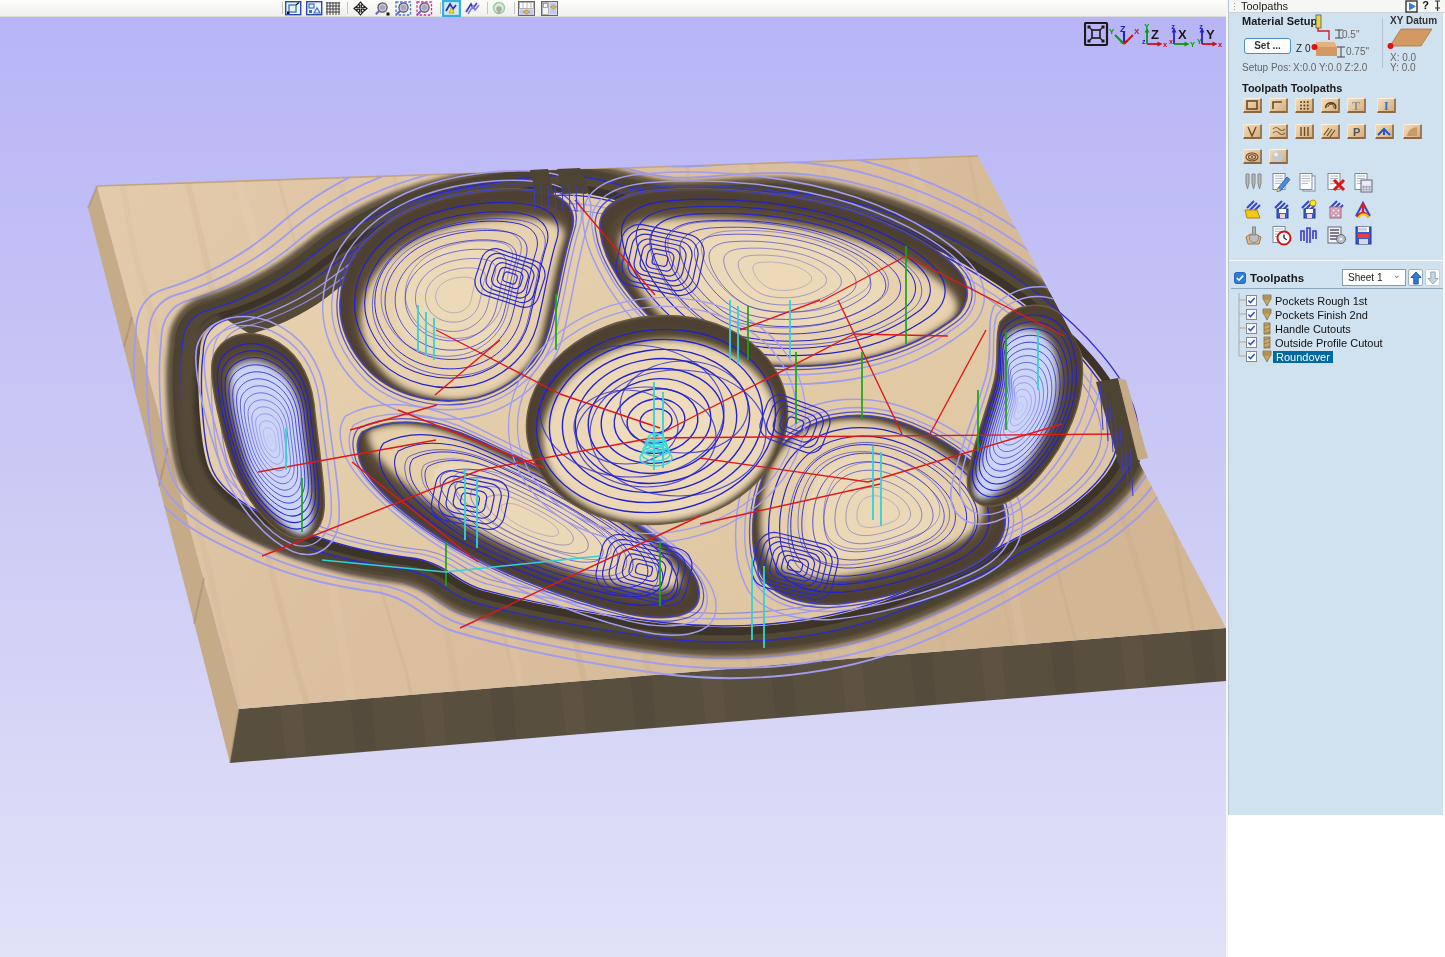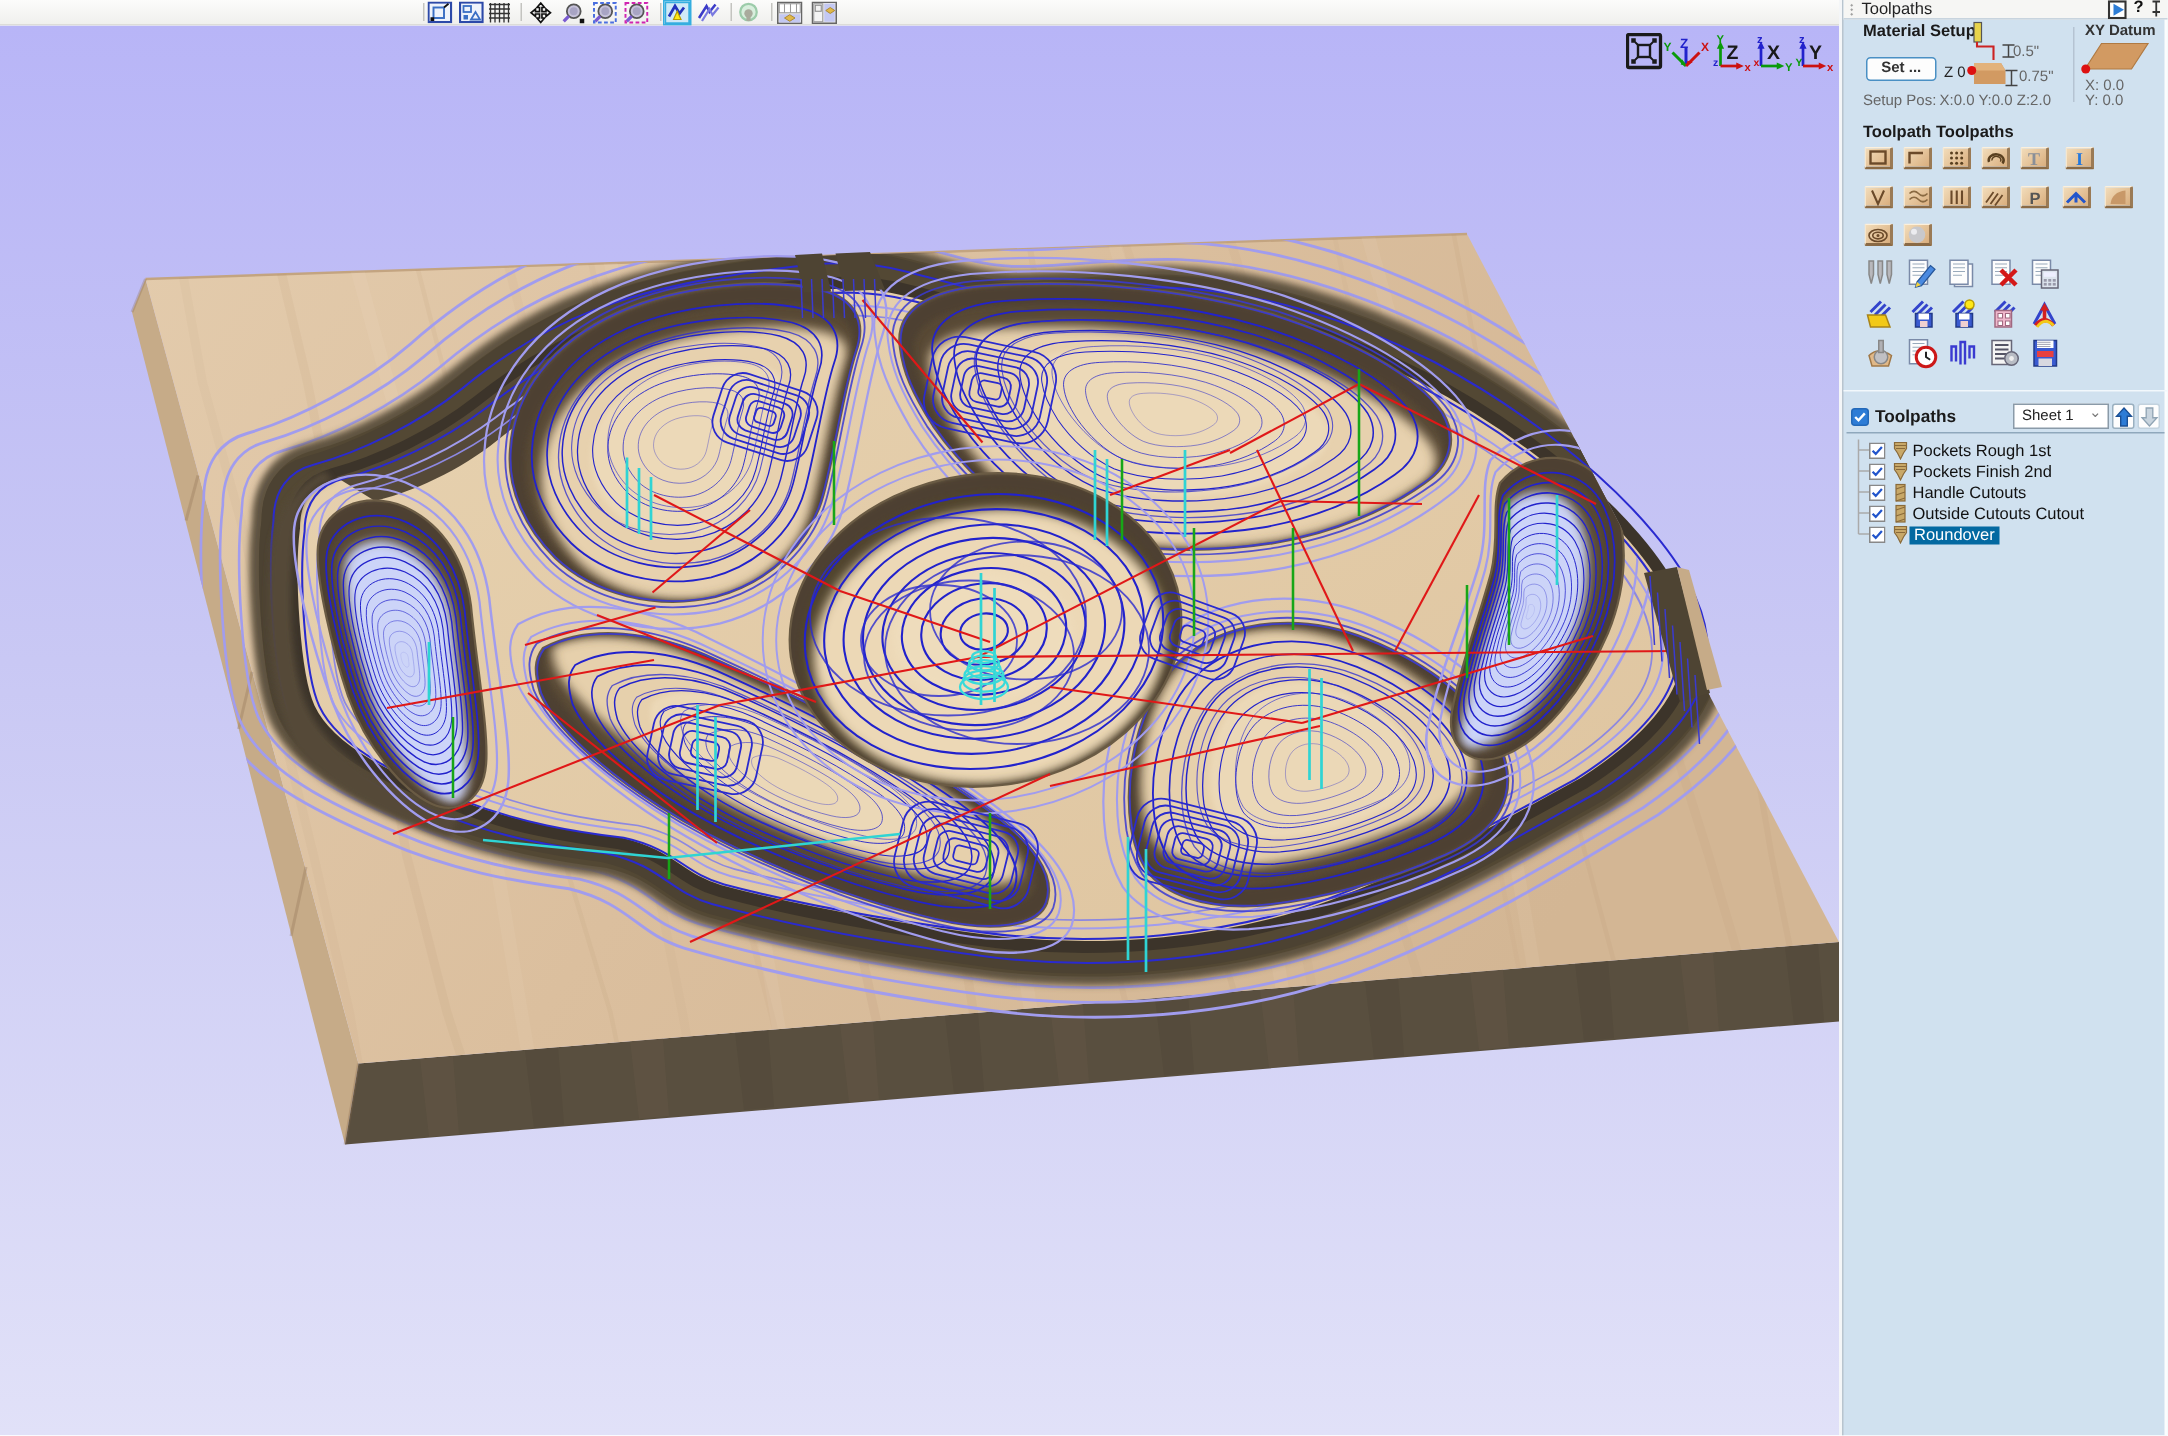--- a/index.html
+++ b/index.html
@@ -3,21 +3,21 @@
 *{margin:0;padding:0;box-sizing:border-box}
 body{width:1445px;height:957px;position:relative;overflow:hidden;
  font-family:"Liberation Sans",sans-serif;background:#fff}
 #toolbar{position:absolute;left:0;top:0;width:1226px;height:17px;
  background:linear-gradient(#fcfcfb,#f0f0ed);border-bottom:1px solid #dcdcd8}
 .tsep{position:absolute;top:2px;width:1px;height:12px;background:#c4c4c0}
 .ticon{position:absolute;top:1px}
 .ticon.act{outline:1px solid #35aee0}
 #view{position:absolute;left:0;top:17px;width:1226px;height:940px}
 #gap{position:absolute;left:1226px;top:0;width:2px;height:957px;background:#f4f6f8}
-#panel{position:absolute;left:1228px;top:0;width:217px;height:957px;background:#d0e1ef;border-left:1px solid #b8c4ce;border-right:2px solid #fbfdfe}
+#panel{position:absolute;left:1228px;top:0;width:217px;height:815px;background:#d0e1ef;border-left:1px solid #b8c4ce;border-right:2px solid #fbfdfe}
 #phead{position:absolute;left:0;top:0;width:217px;height:13px;background:#f6f6f4;border-bottom:1px solid #c8d4de}
 .grip{position:absolute;left:4px;top:2px;width:3px;height:9px;
  background-image:radial-gradient(circle,#999 35%,transparent 40%);background-size:3px 3px}
 .ptitle{position:absolute;left:12px;top:0px;font-size:11px;color:#222}
 .hicon{position:absolute;top:0px}
 .hq{position:absolute;right:17px;top:-1px;font-size:11px;font-weight:bold;color:#111}
 .b11{position:absolute;font-size:11px;font-weight:bold;color:#1a1a1a}
 .b10{position:absolute;font-size:10px;font-weight:normal;color:#222}
 .gtxt{position:absolute;font-size:10px;color:#666}
 #setbtn{position:absolute;left:15px;top:38px;width:47px;height:16px;background:#fdfdfd;
@@ -844,21 +844,21 @@
       </svg>
 <div class="trow " style="top:62px">Handle Cutouts</div>
 <svg class="cbx" style="left:17px;top:76px" width="11" height="11" viewBox="0 0 11 11">
         <rect x="0.5" y="0.5" width="10" height="10" fill="#fff" stroke="#888"></rect>
         <path d="M2.4,5.5 L4.5,7.6 L8.6,3" stroke="#2255cc" stroke-width="1.5" fill="none"></path>
       </svg>
 <svg class="cbx" style="left:34px;top:75px" width="8" height="13" viewBox="0 0 8 13">
         <rect x="1" y="1" width="6" height="11" fill="#c8a868" stroke="#8a6a3a" stroke-width="0.8"></rect>
         <path d="M1,4 L7,2 M1,8 L7,6 M1,12 L7,10" stroke="#8a6a3a" stroke-width="0.7"></path>
       </svg>
-<div class="trow " style="top:76px">Outside Cutouts Cutout</div>
+<div class="trow " style="top:76px">Outside Profile Cutout</div>
 <svg class="cbx" style="left:17px;top:90px" width="11" height="11" viewBox="0 0 11 11">
         <rect x="0.5" y="0.5" width="10" height="10" fill="#fff" stroke="#888"></rect>
         <path d="M2.4,5.5 L4.5,7.6 L8.6,3" stroke="#2255cc" stroke-width="1.5" fill="none"></path>
       </svg>
 <svg class="cbx" style="left:32px;top:89px" width="12" height="13" viewBox="0 0 12 13">
         <path d="M2,1 h8 v4 l-2,3 l-2,4 l-2,-4 l-2,-3 Z" fill="#c8a868" stroke="#8a6a3a" stroke-width="0.8"></path>
         <path d="M2,3 h8 M3,5 h6" stroke="#8a6a3a" stroke-width="0.7"></path>
       </svg>
 <div class="trow sel" style="top:90px">Roundover</div>
 </div>

